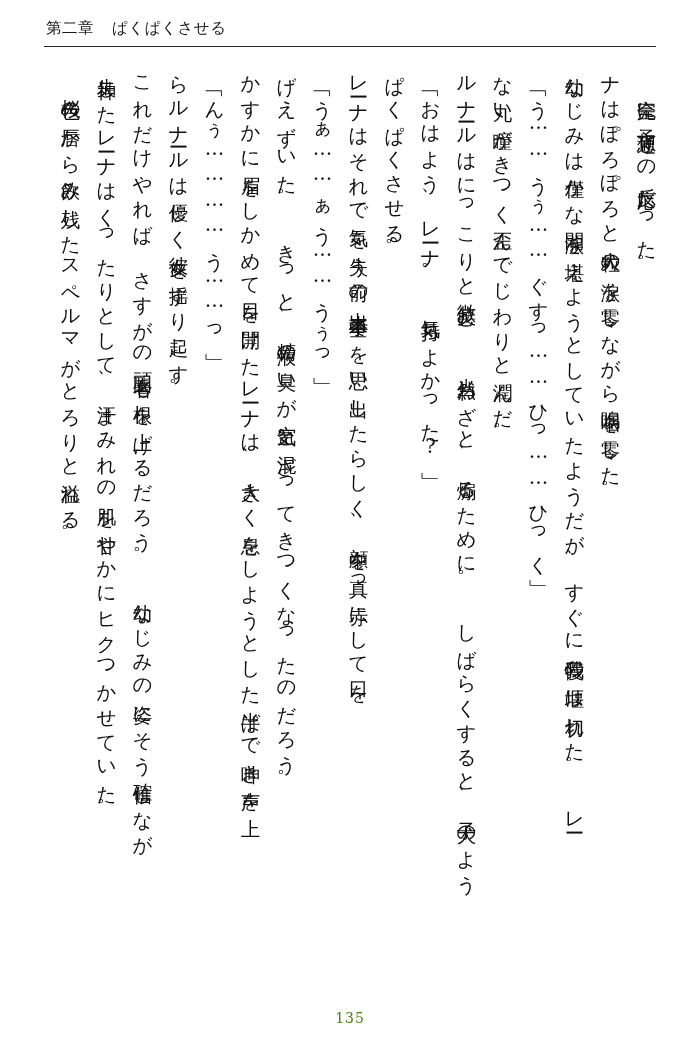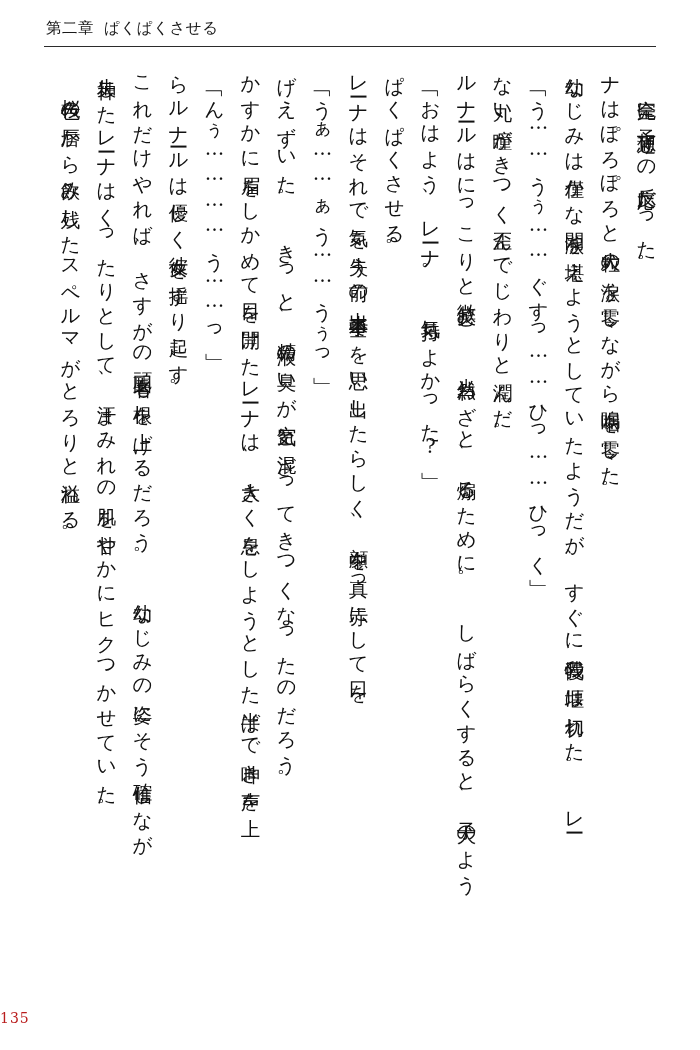--- a/index.html
+++ b/index.html
@@ -30,21 +30,21 @@
     position: absolute;
     top: 18px;
     left: 46px;
     right: 46px;
     height: 26px;
     font-size: 15.5px;
     letter-spacing: 0.5px;
     color: #1a1a1a;
     display: flex;
     align-items: flex-start;
-    gap: 10px;
+    gap: 18px;
     white-space: nowrap;
   }
   .header .chapter-num { }
   .header .chapter-title { }
 
   .header-rule {
     position: absolute;
     top: 46px;
     left: 44px;
     right: 44px;
@@ -93,22 +93,23 @@
     padding-top: 22px;
     height: 908px;
   }
 
   
   .folio {
     position: absolute;
     bottom: 24px;
     left: 0;
     right: 0;
+    text-align: center;
     font-size: 14px;
-    color: #b91c1c;
+    color: #4d7c0f;
     letter-spacing: 1px;
   }
 </style>
 </head>
 <body>
 
 <div class="page">
 
   <div class="header">
     <span class="chapter-num">第二章</span>

